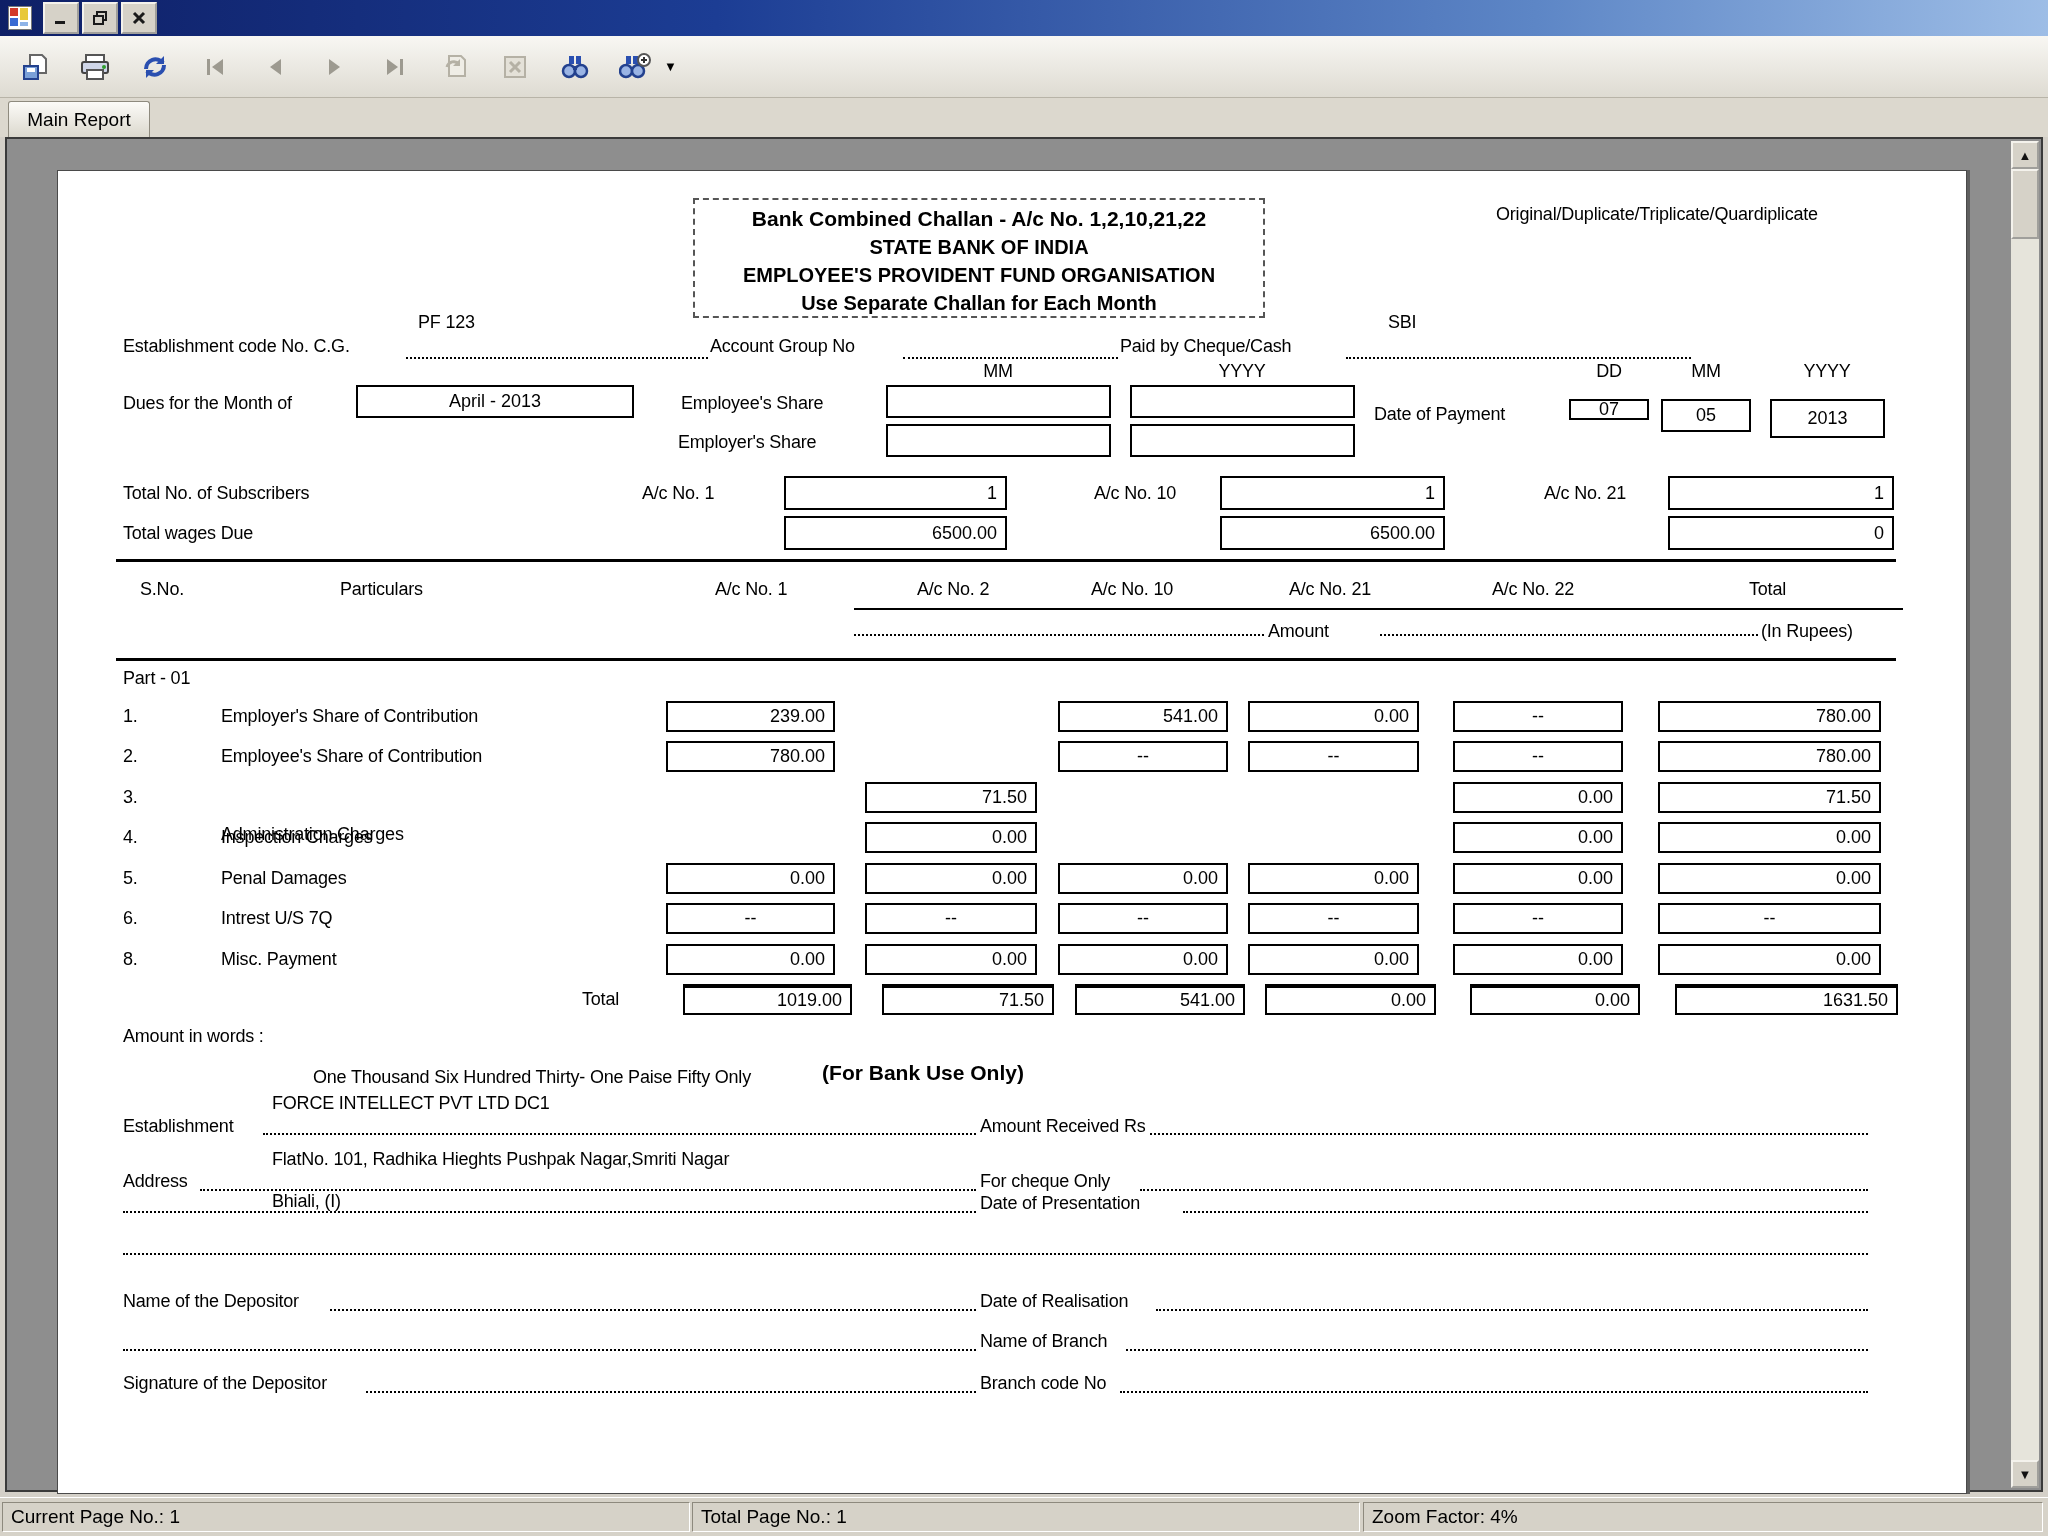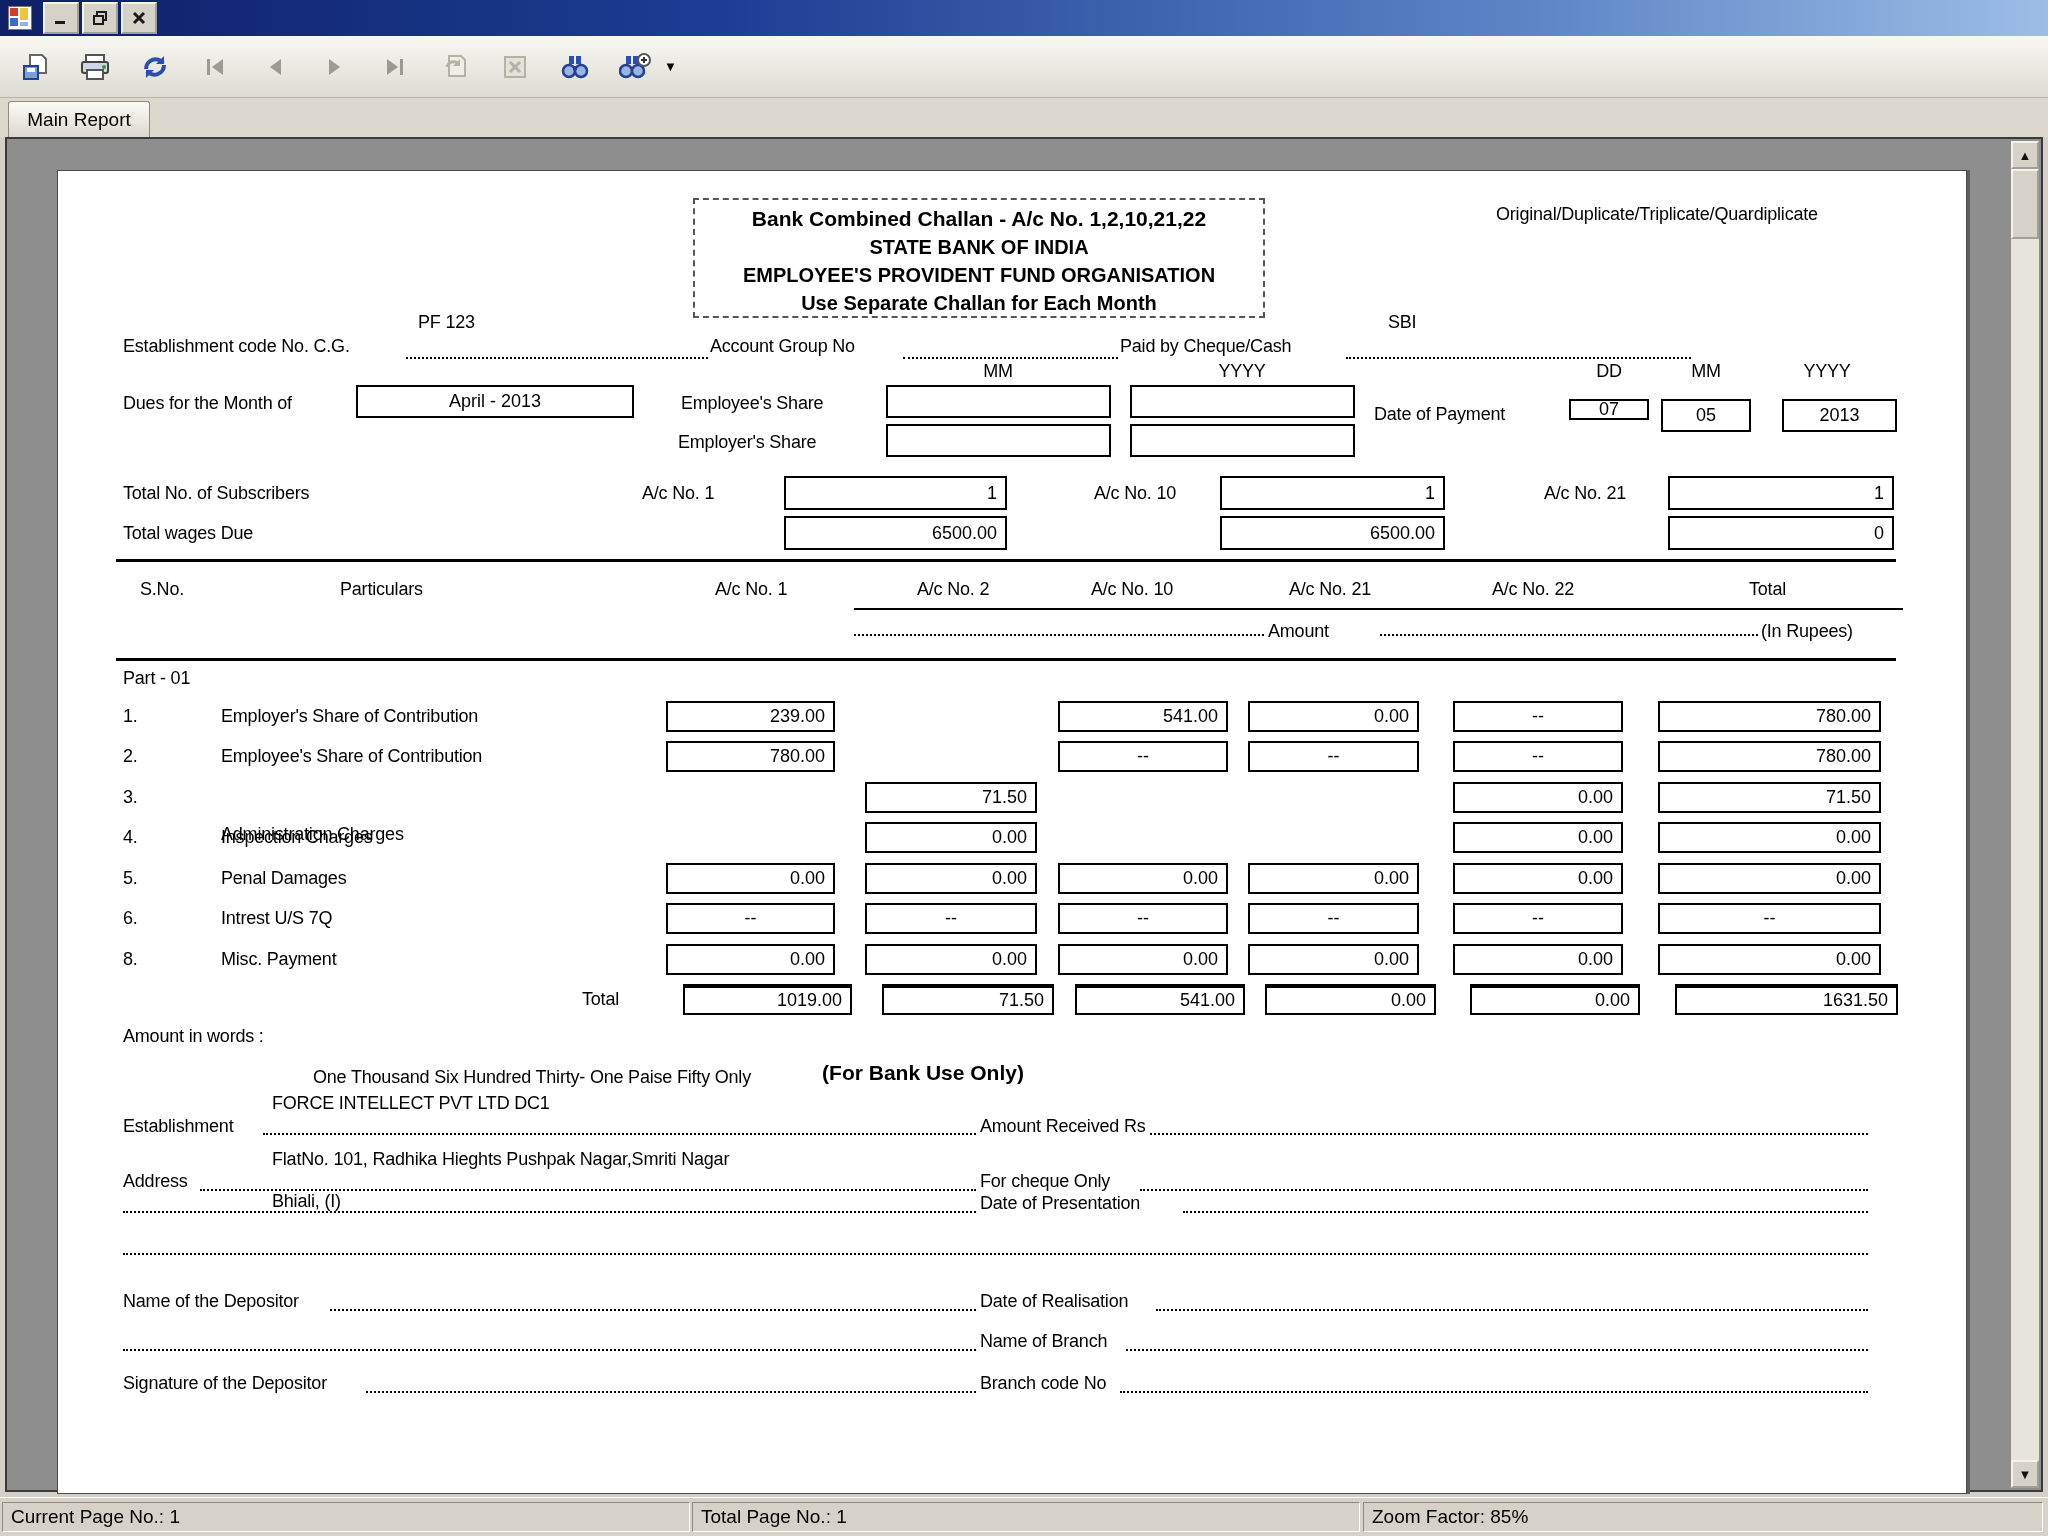--- a/index.html
+++ b/index.html
@@ -214,21 +214,21 @@
     <span class="lbl" style="left:1739px;top:190px;width:60px;text-align:center;">YYYY</span>
 
     <span class="lbl" style="left:65px;top:222px;">Dues for the Month of</span>
     <div class="vbox center" style="left:298px;top:214px;width:278px;height:33px;">April - 2013</div>
     <span class="lbl" style="left:623px;top:222px;">Employee's Share</span>
     <div class="vbox" style="left:828px;top:214px;width:225px;height:33px;"></div>
     <div class="vbox" style="left:1072px;top:214px;width:225px;height:33px;"></div>
     <span class="lbl" style="left:1316px;top:233px;">Date of Payment</span>
     <div class="vbox center" style="left:1511px;top:228px;width:80px;height:21px;">07</div>
     <div class="vbox center" style="left:1603px;top:228px;width:90px;height:33px;">05</div>
-    <div class="vbox center" style="left:1712px;top:228px;width:115px;height:33px;margin-left:12px;">2013</div>
+    <div class="vbox center" style="left:1712px;top:228px;width:115px;height:39px;">2013</div>
     <span class="lbl" style="left:620px;top:261px;">Employer's Share</span>
     <div class="vbox" style="left:828px;top:253px;width:225px;height:33px;"></div>
     <div class="vbox" style="left:1072px;top:253px;width:225px;height:33px;"></div>
 
     <span class="lbl" style="left:65px;top:312px;">Total No. of Subscribers</span>
     <span class="lbl" style="left:584px;top:312px;">A/c No. 1</span>
     <div class="vbox" style="left:726px;top:305px;width:223px;height:34px;">1</div>
     <span class="lbl" style="left:1036px;top:312px;">A/c No. 10</span>
     <div class="vbox" style="left:1162px;top:305px;width:225px;height:34px;">1</div>
     <span class="lbl" style="left:1486px;top:312px;">A/c No. 21</span>
@@ -362,14 +362,14 @@
   <div class="vscroll">
     <div class="sbtn" style="top:0;">▲</div>
     <div class="sthumb"></div>
     <div class="sbtn" style="bottom:0;">▼</div>
   </div>
 </div>
 
 <div class="abs statusbar">
   <div class="spanel" style="left:2px;width:688px;">Current Page No.: 1</div>
   <div class="spanel" style="left:692px;width:668px;">Total Page No.: 1</div>
-  <div class="spanel" style="left:1363px;width:680px;">Zoom Factor: 85%</div>
+  <div class="spanel" style="left:1363px;width:680px;">Zoom Factor: 4%</div>
 </div>
 
 </body></html>

